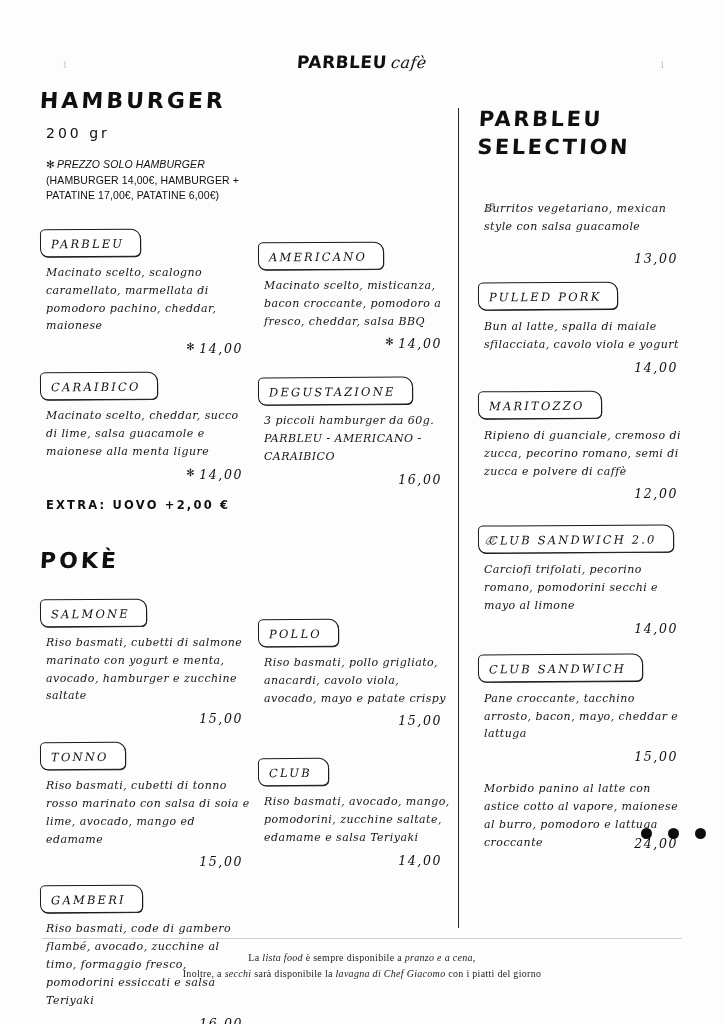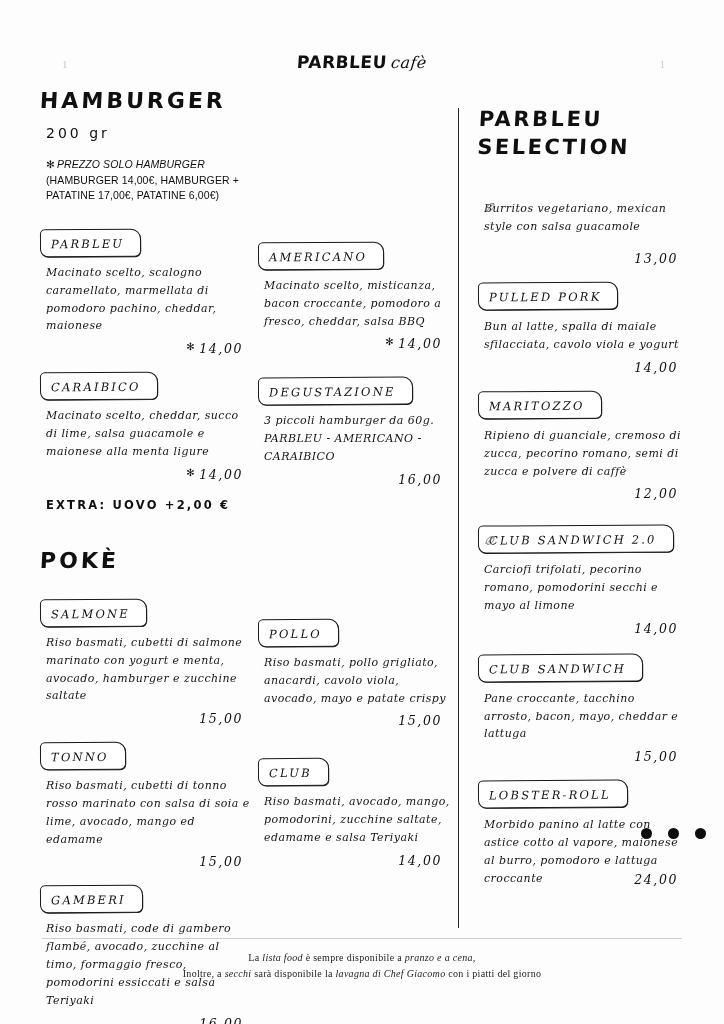--- a/index.html
+++ b/index.html
@@ -386,23 +386,20 @@
 
     <div class="dish" style="margin-top:18px;">
       <div class="dish-name-box">
         <span class="dish-name">CLUB SANDWICH</span>
       </div>
       <div class="dish-desc">Pane croccante, tacchino arrosto, bacon, mayo, cheddar e lattuga</div>
       <div class="dish-price"><span>15,00</span></div>
     </div>
 
     <div class="dish" style="margin-top:16px;">
-      <div class="dish-name-box">
-        <span class="dish-name">LOBSTER-ROLL</span>
-      </div>
       <div class="dish-desc">Morbido panino al latte con astice cotto al vapore, maionese al burro, pomodoro e lattuga croccante</div>
       <div class="dish-price inline-price"><span>24,00</span></div>
     </div>
 
   </div>
 
   <div class="dots">
     <span></span>
     <span></span>
     <span></span>

